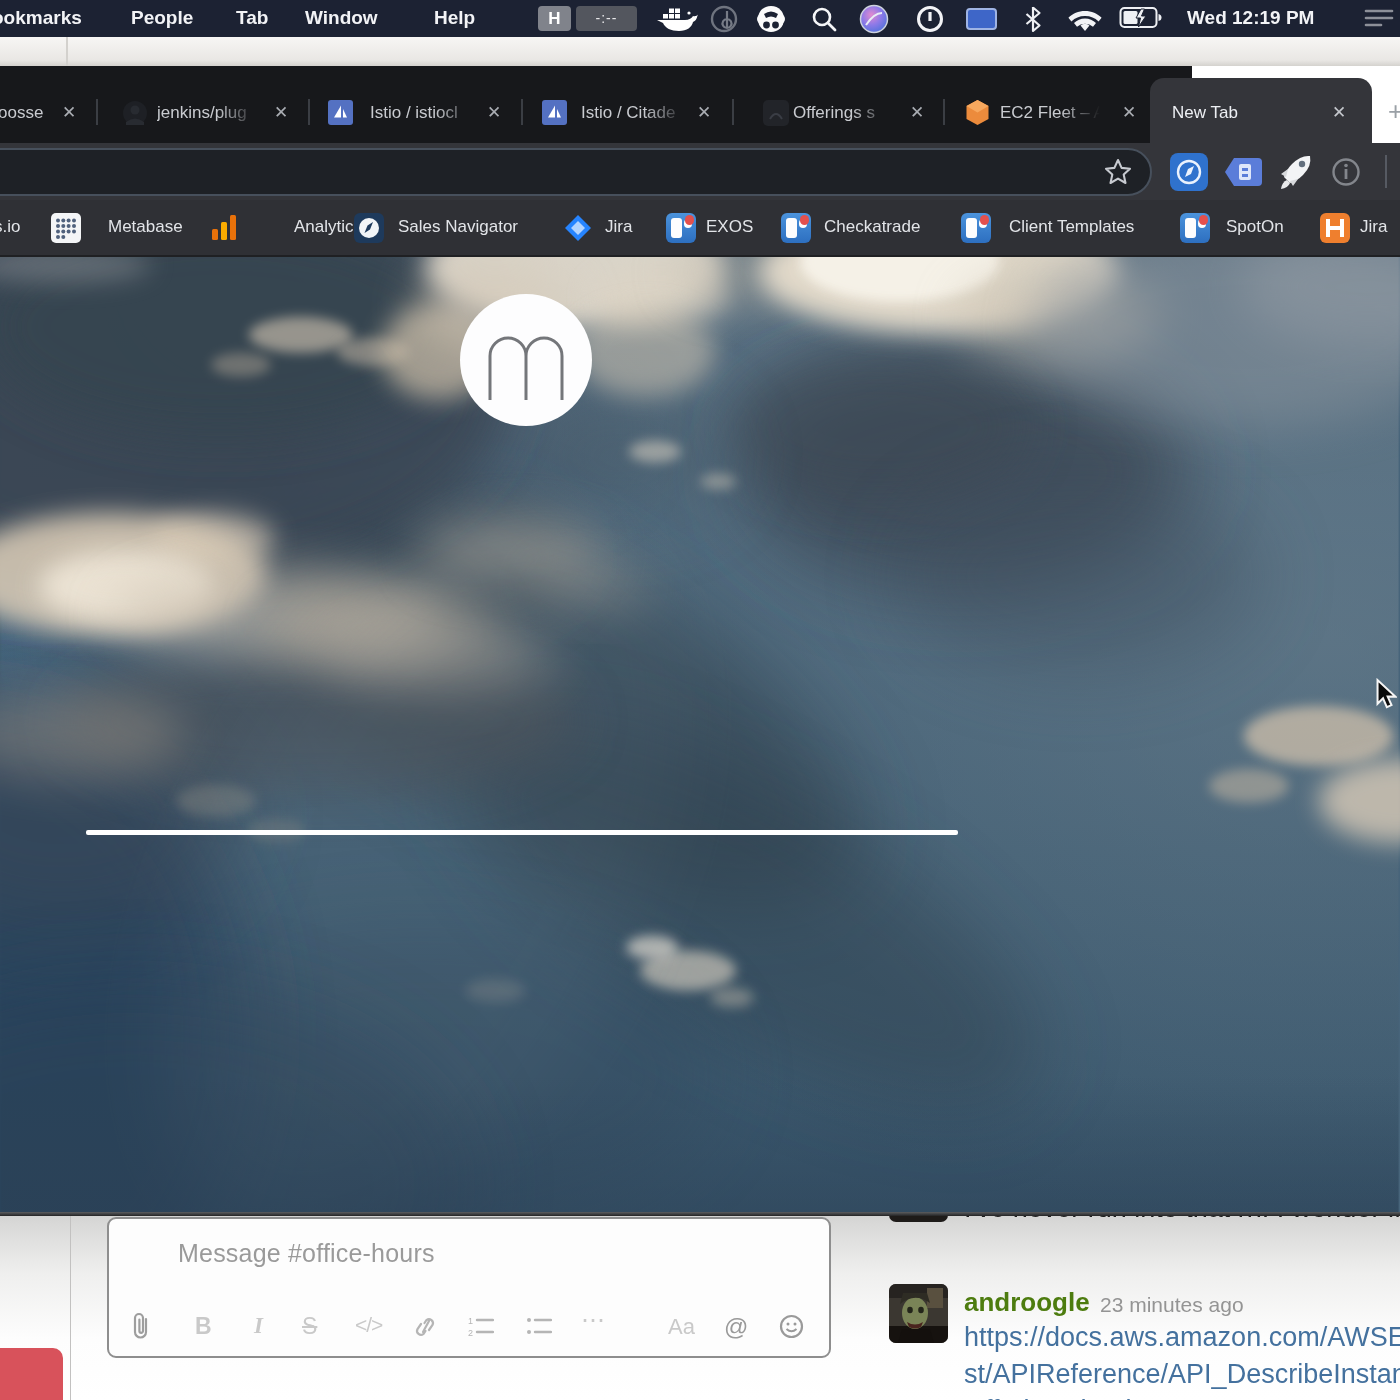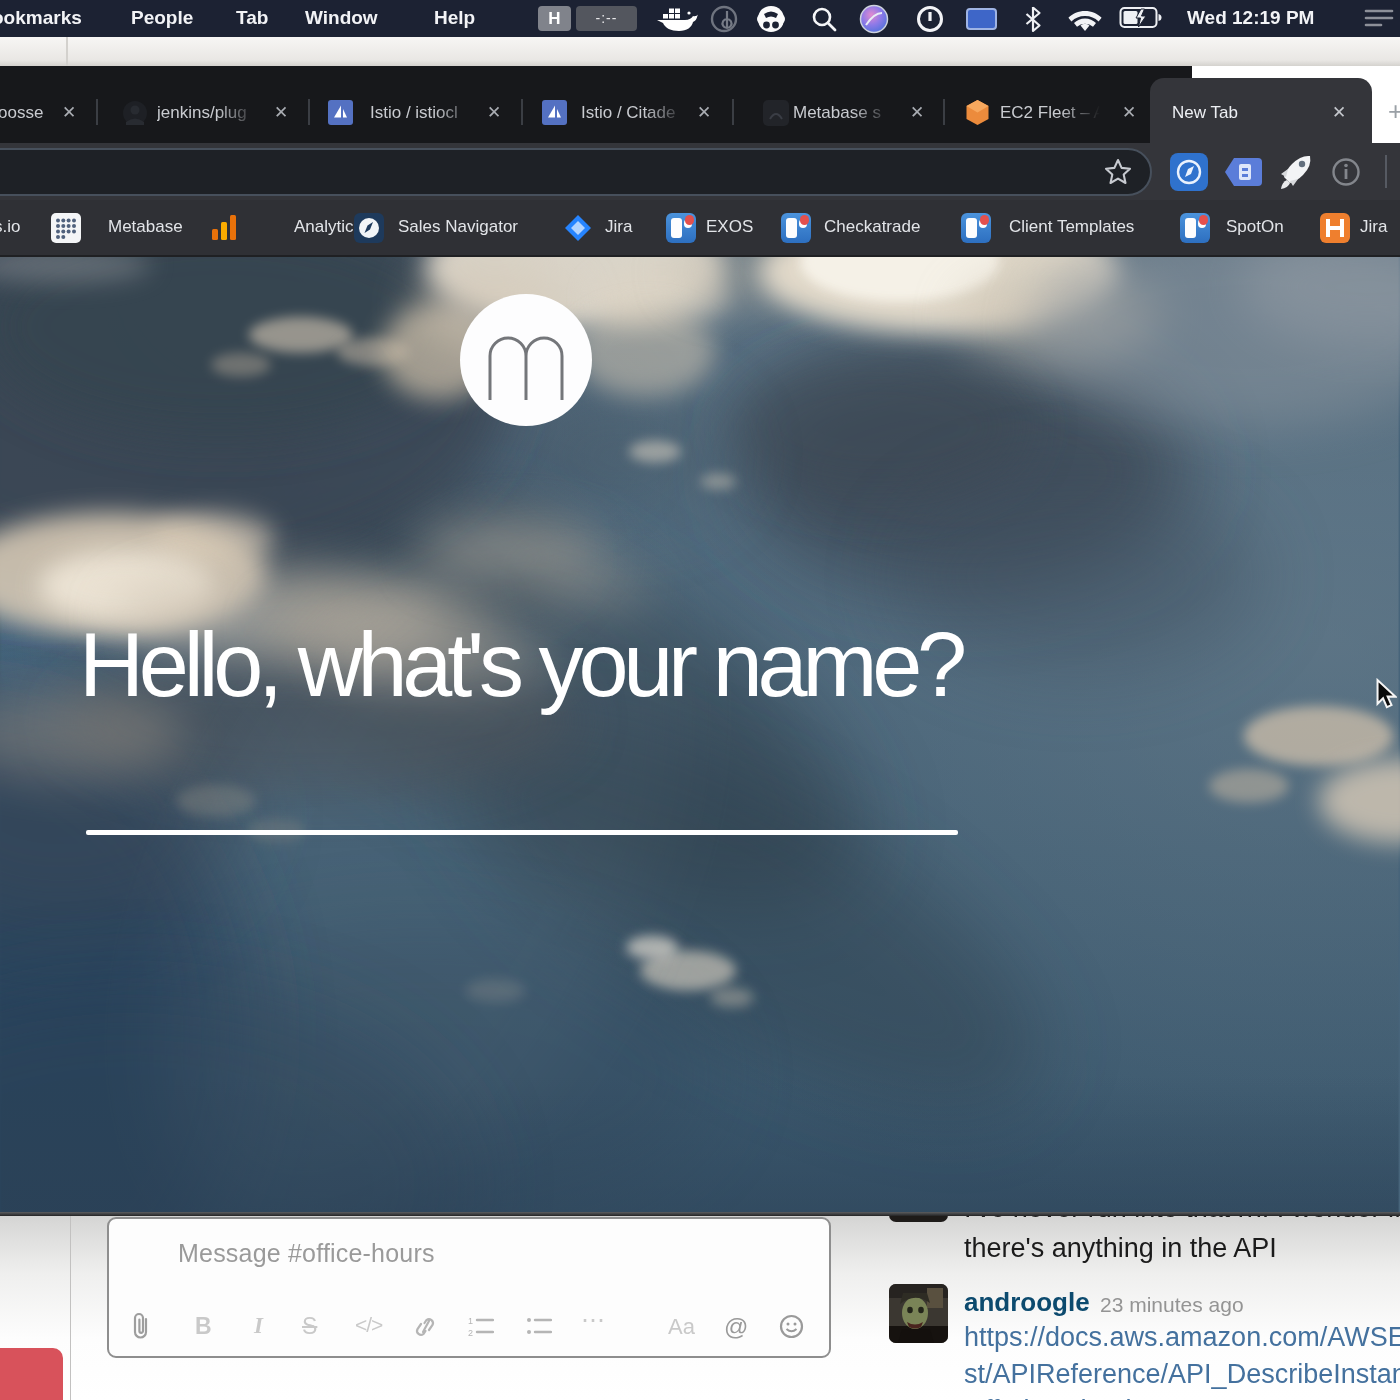--- a/index.html
+++ b/index.html
@@ -60,36 +60,35 @@
     <svg class="abs" style="left:779px;top:4px;" width="25" height="25" viewBox="0 0 25 25">
       <circle cx="12.5" cy="12.5" r="10.5" fill="none" stroke="#9a9a9a" stroke-width="2.2"></circle>
       <circle cx="9" cy="10" r="1.5" fill="#9a9a9a"></circle>
         <circle cx="16" cy="10" r="1.5" fill="#9a9a9a"></circle>
       <path d="M7.5,15 q5,4.5 10,0" fill="none" stroke="#9a9a9a" stroke-width="2"></path>
     </svg>
   </div>
 
   <div class="abs" style="left:889px;top:1170px;width:59px;height:52px;background:#1e1b19;border-radius:7px;"></div>
   <div class="abs" style="left:964px;top:1193px;font-size:27px;color:#1d1d1d;white-space:nowrap;">I've never run into that rn. I wonder if t</div>
-  <div class="abs" style="left:964px;top:1233px;font-size:27px;color:#1b1b1b;">there's anything in the API</div>
   <div class="abs" id="avatar2" style="left:889px;top:1284px;width:59px;height:59px;border-radius:7px;overflow:hidden;">
     <svg width="59" height="59" viewBox="0 0 59 59">
       <rect width="59" height="59" fill="#3b3731"></rect>
       <rect x="0" y="0" width="59" height="14" fill="#262320"></rect>
       <rect x="0" y="42" width="59" height="17" fill="#16120f"></rect>
       <rect x="38" y="4" width="16" height="20" fill="#59503f"></rect>
       <ellipse cx="26" cy="29" rx="13" ry="16" fill="#7a8457"></ellipse>
       <path d="M11,20 q15,-12 30,-1 l-3,-10 h-24 Z" fill="#2e2c24"></path>
       <ellipse cx="21" cy="26" rx="2.8" ry="3.2" fill="#23251a"></ellipse>
         <ellipse cx="32" cy="26" rx="2.8" ry="3.2" fill="#23251a"></ellipse>
       <path d="M18,38 q8,5 16,0 l-2,5 q-6,3 -12,0 Z" fill="#4a241e"></path>
       <path d="M13,45 h28 l4,14 h-36 Z" fill="#14100d"></path>
     </svg>
   </div>
-  <div class="abs" style="left:964px;top:1287px;font-size:26px;font-weight:bold;color:#0c4a6e;">androogle</div>
+  <div class="abs" style="left:964px;top:1287px;font-size:26px;font-weight:bold;color:#4d7c0f;">androogle</div>
   <div class="abs" style="left:1100px;top:1293px;font-size:21px;color:#949494;">23 minutes ago</div>
   <div class="abs" style="left:964px;top:1322px;font-size:27px;color:#44719e;white-space:nowrap;">https://docs.aws.amazon.com/AWSEC2/l</div>
   <div class="abs" style="left:964px;top:1359px;font-size:27px;color:#44719e;white-space:nowrap;">st/APIReference/API_DescribeInstanceT</div>
   <div class="abs" style="left:964px;top:1395px;font-size:27px;color:#44719e;white-space:nowrap;">Offerings.html</div>
 </div>
 
 <div id="browserLayer" class="L" style="height:1216px;">
 
   <div class="abs" style="left:0;top:255px;width:1400px;height:2px;background:#1f2023;"></div>
   <div class="abs" id="skywrap" style="left:0;top:257px;width:1400px;height:956px;overflow:hidden;background:#47647a;">
@@ -201,21 +200,20 @@
     </linearGradient>
     <rect y="820" width="1400" height="138" fill="url(#botfade)"></rect>
   </svg>
   </div>
 
   <div class="abs" style="left:460px;top:294px;width:132px;height:132px;border-radius:50%;background:#fdfdfe;"></div>
   <svg class="abs" style="left:460px;top:294px;" width="132" height="132" viewBox="0 0 132 132">
     <path d="M30,106 V62 A18,18 0 0 1 66,62 V106 M66,62 A18,18 0 0 1 102,62 V106" fill="none" stroke="#74767a" stroke-width="3"></path>
   </svg>
 
-  <div class="abs" id="hello" style="left:79px;top:614px;width:1100px;color:#fff;font-size:90px;letter-spacing:-5.2px;white-space:nowrap;">Hello, what's your name?</div>
   <div class="abs" style="left:86px;top:830px;width:872px;height:5px;background:#fff;border-radius:2px;"></div>
 
   <svg class="abs" style="left:1375px;top:678px;" width="22" height="33" viewBox="0 0 26 38">
     <path d="M3,2 L3,30 L9.5,23.5 L14,34 L19.5,31.5 L15,21.5 L24,21.5 Z" fill="#0b0b0b" stroke="#f5f5f5" stroke-width="2.4"></path>
   </svg>
 
   <div class="abs" style="left:0;top:1212px;width:1400px;height:4px;background:linear-gradient(#5c5e60,#232425);"></div>
 
   <div class="abs" id="menubar" style="left:0;top:0;width:1400px;height:37px;background:#1c2233;color:#f2f3f6;">
     <span class="abs" style="left:-8px;top:7px;font-size:19px;font-weight:bold;">ookmarks</span>
@@ -337,21 +335,21 @@
         <path d="M6,17.5 L13,5.5 L13,17.5 Z" fill="#fff"></path>
         <path d="M15,9 L15,17.5 L19,17.5 Z" fill="#fff"></path>
       </svg>
     <span class="tt fade" style="left:581px;width:105px;">Istio / Citade</span>
       <span class="tx" style="left:697px;">✕</span>
     <span class="ts" style="left:732px;"></span>
     <svg class="abs" style="left:763px;top:34px;" width="26" height="26">
         <rect width="26" height="26" rx="5" fill="#222429"></rect>
         <path d="M7,19 q6,-10 12,0" stroke="#3a3d45" stroke-width="2" fill="none"></path>
       </svg>
-    <span class="tt fade" style="left:793px;width:98px;">Metabase s</span>
+    <span class="tt fade" style="left:793px;width:98px;">Offerings s</span>
       <span class="tx" style="left:910px;">✕</span>
     <span class="ts" style="left:943px;"></span>
     <svg class="abs" style="left:964px;top:33px;" width="27" height="27" viewBox="0 0 27 27">
         <path d="M13.5,1 L24.5,7 V20 L13.5,26 L2.5,20 V7 Z" fill="#ec8b3c"></path>
         <path d="M13.5,1 L24.5,7 L13.5,13.5 L2.5,7 Z" fill="#f7a85e"></path>
       </svg>
     <span class="tt fade" style="left:1000px;width:100px;">EC2 Fleet – A</span>
       <span class="tx" style="left:1122px;">✕</span>
     <div class="abs" style="left:1150px;top:12px;width:222px;height:65px;background:#34353a;border-radius:14px 14px 0 0;"></div>
     <span class="tt" style="left:1172px;color:#edeff3;">New Tab</span>

